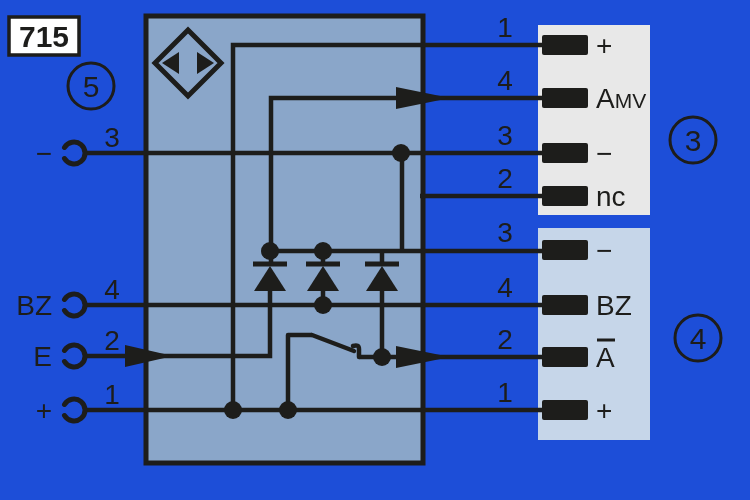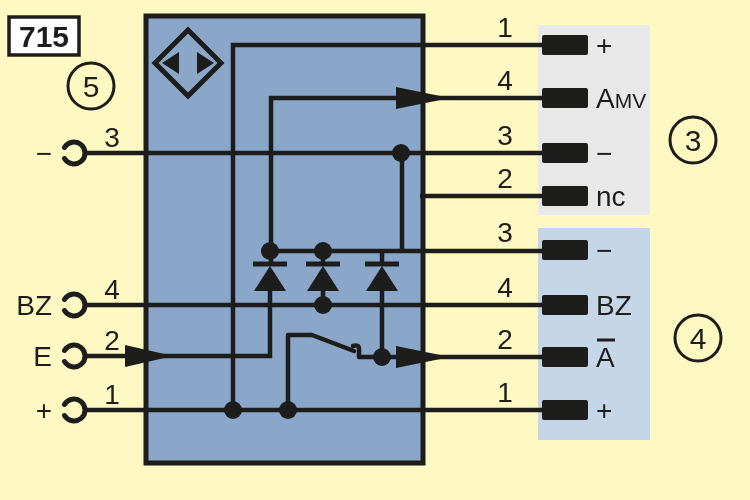--- a/index.html
+++ b/index.html
@@ -2,21 +2,21 @@
 <html style="--line: #1d1d1b; --device-fill: #8aa6c9; --upper-fill: #e8e8e8; --lower-fill: #c6d6e9;"><head>
 <meta charset="utf-8">
 <style>
   :root{
     --line:#1d1d1b;
     --device-fill:#8aa6c9;
     --upper-fill:#e8e8e8;
     --lower-fill:#c6d6e9;
   }
   html,body{margin:0;padding:0;background:#ffffff;}
-  #stage{position:relative;width:750px;height:500px;background:#fef9c3;overflow:hidden;
+  #stage{position:relative;width:750px;height:500px;background:#1d4ed8;overflow:hidden;
          font-family:"Liberation Sans", sans-serif;text-align:right;}
   svg{position:absolute;left:0;top:0;}
   .wire{stroke:var(--line);stroke-width:4.5;fill:none;}
   .wire5{stroke:var(--line);stroke-width:5;fill:none;}
   .dot{fill:var(--line);stroke:none;}
   .blk{fill:var(--line);stroke:none;}
   .lbl{fill:var(--line);font-family:"Liberation Sans",sans-serif;font-size:28px;font-weight:500;}
   .lbl-big{font-size:30px;}
   .badge-text{font-weight:bold;}
 </style>

